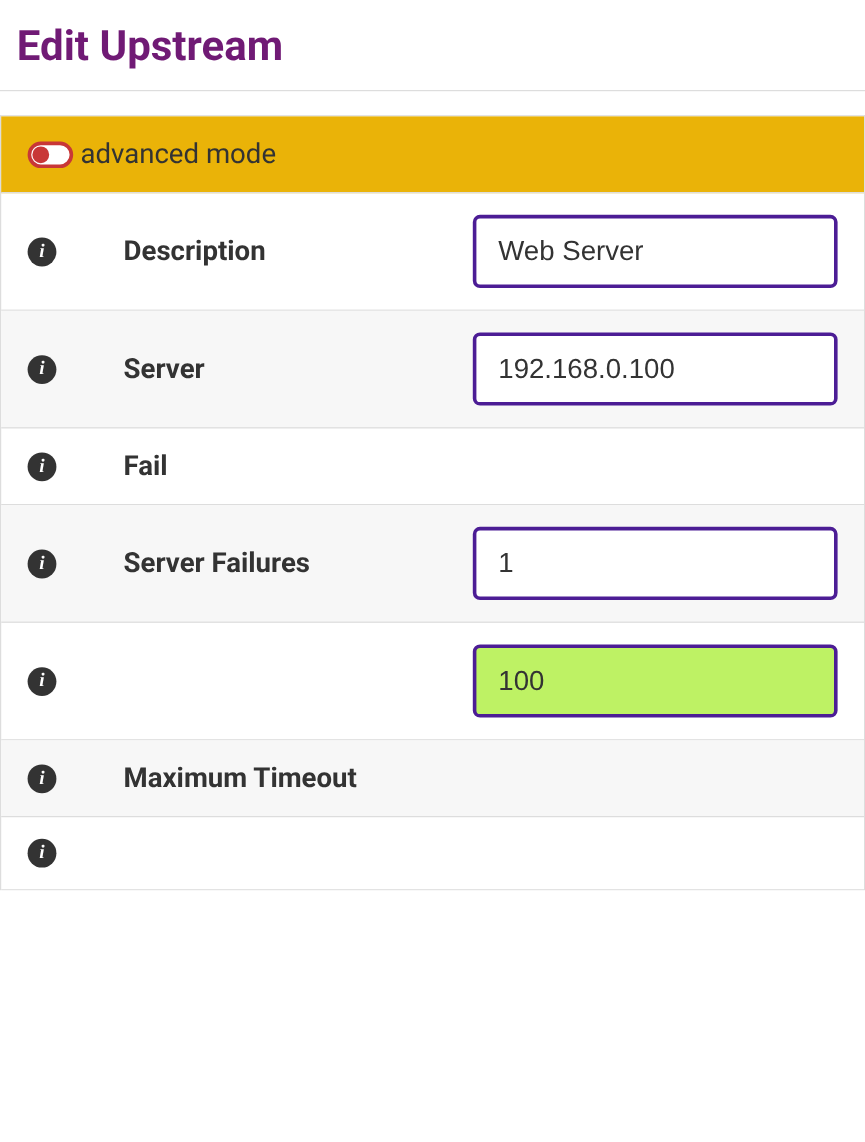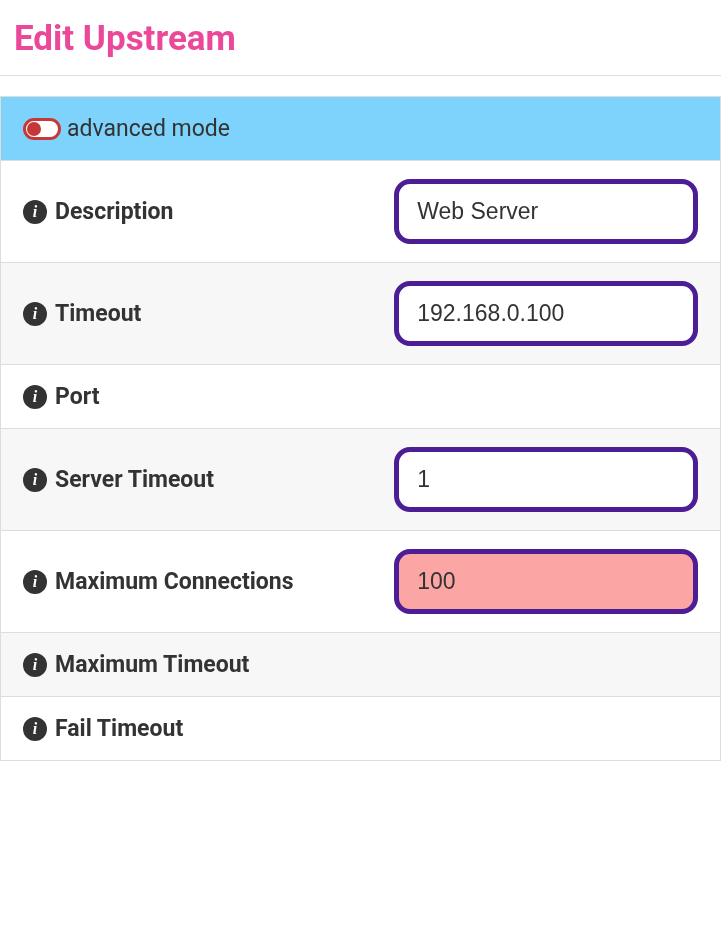--- a/index.html
+++ b/index.html
@@ -6,21 +6,21 @@
   html, body { margin:0; padding:0; }
   body {
     font-family: -apple-system, BlinkMacSystemFont, "Segoe UI", Roboto, "Helvetica Neue", Arial, sans-serif;
     color:#333;
     font-size:23px;
     width:721px;
   }
   h1.page-title {
     font-size:35px;
     font-weight:700;
-    color:#ec4899;
+    color:#701a75;
     margin:0;
     padding:18px 28px 16px 14px;
     border-bottom:1px solid #ddd;
   }
   .rows-wrap {
     margin-top:20px;
     border:1px solid #ddd;
     border-bottom:none;
   }
   .row {
@@ -33,41 +33,42 @@
   .row.alt { background:#f7f7f7; }
   .label-cell {
     width:55%;
     display:flex;
     align-items:center;
     gap:8px;
   }
   .label-text {
     font-weight:700;
     color:#333;
+    margin-left:48px;
   }
-  .adv-row { background:#7dd3fc; }
+  .adv-row { background:#eab308; }
   .adv-text {
     color:#333;
     font-weight:400;
   }
   .field-cell {
     width:45%;
   }
   .field-input {
     width:100%;
     padding:14px 18px;
     font-size:23px;
-    border:5px solid #4c1d95;
-    border-radius:16px;
+    border:3px solid #4c1d95;
+    border-radius:6px;
     background:#fff;
     color:#333;
     outline:none;
   }
   .field-input.hi {
-    background:#fca5a5;
+    background:#bef264;
   }
   
   .info-icon {
     display:inline-flex;
     align-items:center;
     justify-content:center;
     width:24px; height:24px;
     border-radius:50%;
     background:#333;
     color:#fff;
@@ -115,61 +116,59 @@
       <span class="label-text">Description</span>
     </div>
     <div class="field-cell">
       <input class="field-input" type="text" value="Web Server" style="">
     </div>
   </div>
 
   <div class="row alt">
     <div class="label-cell">
       <span class="info-icon">i</span>
-      <span class="label-text">Timeout</span>
+      <span class="label-text">Server</span>
     </div>
     <div class="field-cell">
       <input class="field-input" type="text" value="192.168.0.100" style="">
     </div>
   </div>
 
   <div class="row">
     <div class="label-cell">
       <span class="info-icon">i</span>
-      <span class="label-text">Port</span>
+      <span class="label-text">Fail</span>
     </div>
   </div>
 
   <div class="row alt">
     <div class="label-cell">
       <span class="info-icon">i</span>
-      <span class="label-text">Server Timeout</span>
+      <span class="label-text">Server Failures</span>
     </div>
     <div class="field-cell">
       <input class="field-input" type="text" value="1" style="">
     </div>
   </div>
 
   <div class="row">
     <div class="label-cell">
       <span class="info-icon">i</span>
-      <span class="label-text">Maximum Connections</span>
     </div>
     <div class="field-cell">
       <input class="field-input hi" type="text" value="100" style="">
     </div>
   </div>
 
   <div class="row alt">
     <div class="label-cell">
       <span class="info-icon">i</span>
       <span class="label-text">Maximum Timeout</span>
     </div>
   </div>
 
   <div class="row">
     <div class="label-cell">
       <span class="info-icon">i</span>
-      <span class="label-text">Fail Timeout</span>
     </div>
   </div>
 
 </div>
 
 </body></html>

